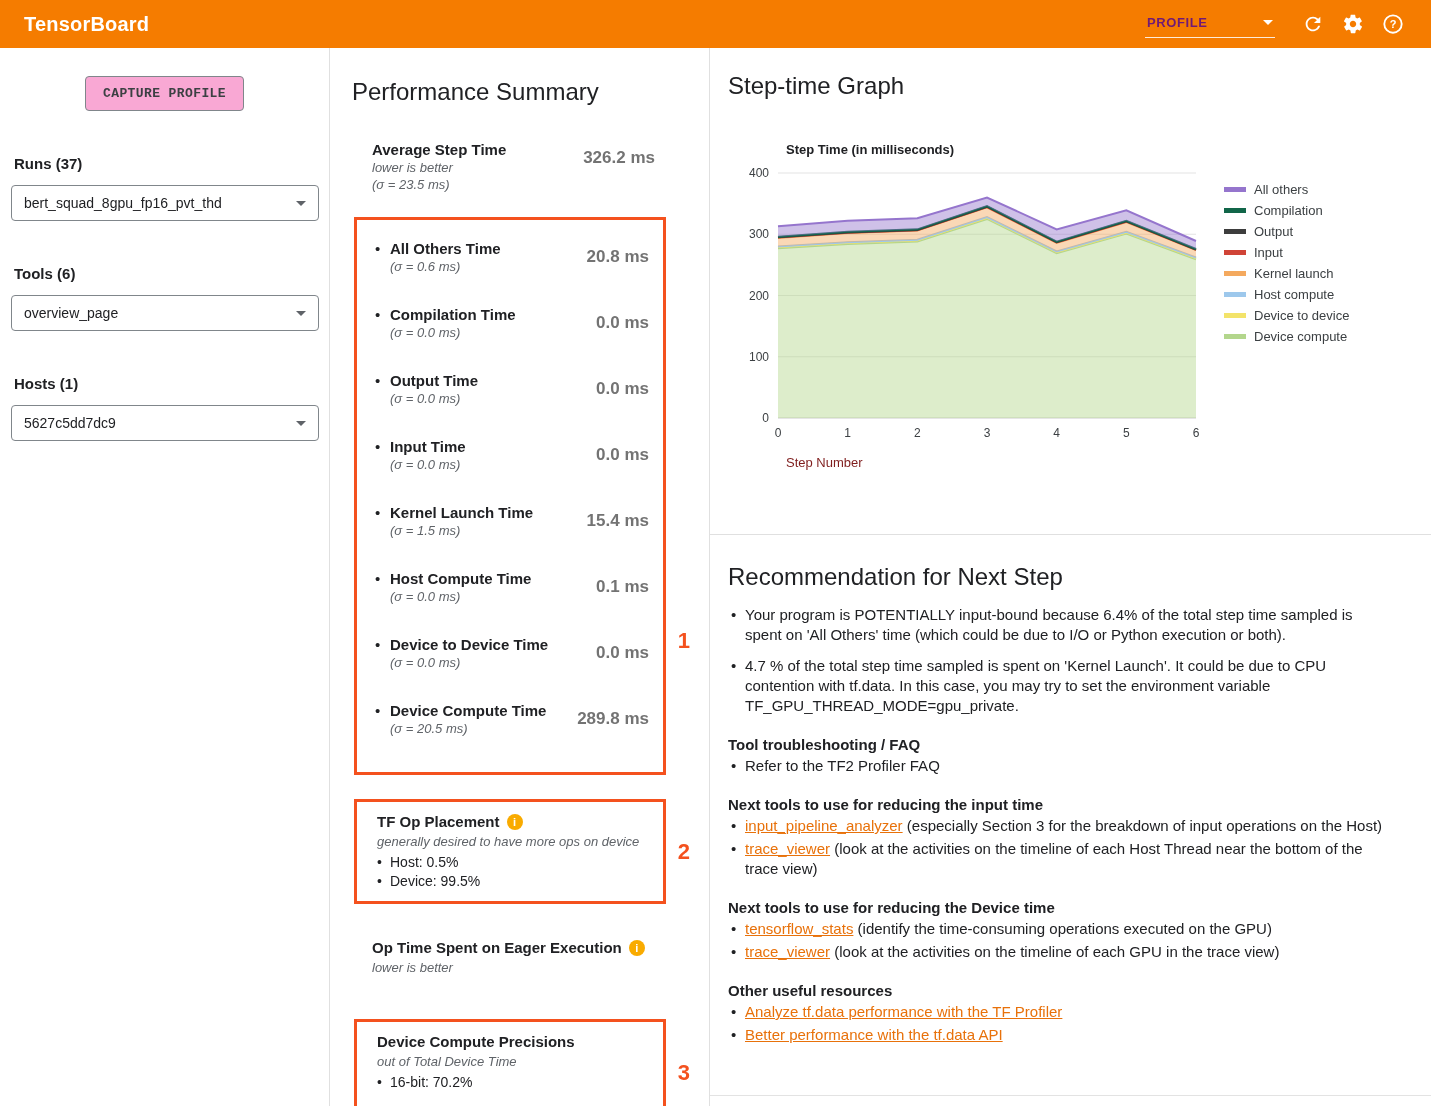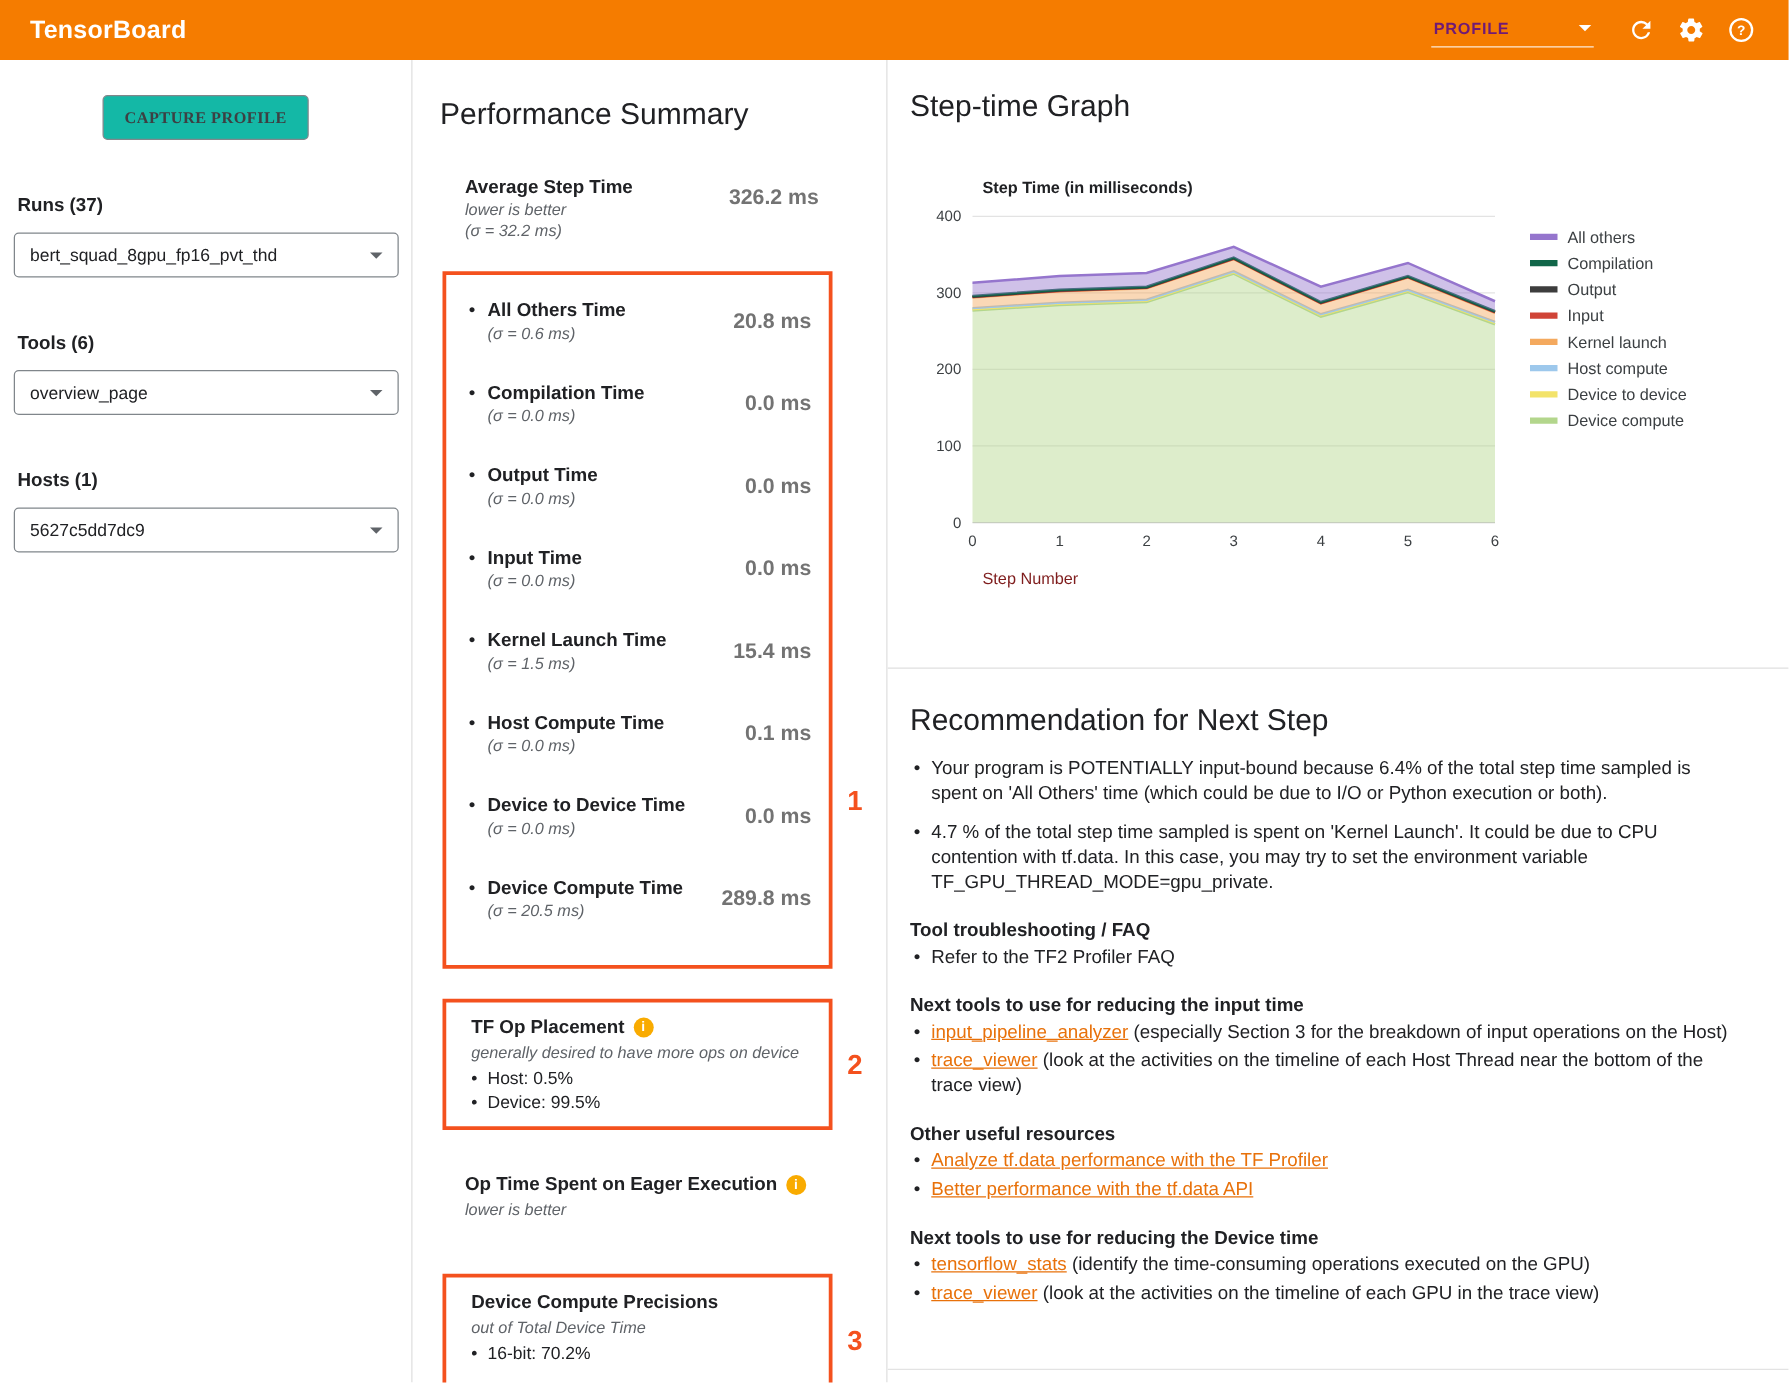--- a/index.html
+++ b/index.html
@@ -16,21 +16,21 @@
   .hdr-icon-btn { width: 40px; height: 40px; display: flex; align-items: center; justify-content: center; cursor: pointer; }
   .hdr-icon-btn svg { display: block; }
 
   
   .layout { display: flex; height: 1058px; }
   .sidebar { width: 330px; flex-shrink: 0; border-right: 1px solid #e0e0e0; padding-top: 28px; }
   .summary-col { width: 380px; flex-shrink: 0; border-right: 1px solid #e0e0e0; padding: 0 22px; position: relative; }
   .right-col { flex: 1; overflow: hidden; }
 
   
-  .capture-btn { display: block; margin: 0 auto; background: #14b8a6; border: 1px solid #80868b; border-radius: 4px; padding: 9px 17px; font-family: Liberation Serif, serif; font-size: 13px; font-weight: bold; letter-spacing: .4px; color: #3c4043; cursor: pointer; }
+  .capture-btn { display: block; margin: 0 auto; background: #f9a8d4; border: 1px solid #80868b; border-radius: 4px; padding: 9px 17px; font-family: Liberation Mono, monospace; font-size: 13px; font-weight: bold; letter-spacing: .4px; color: #3c4043; cursor: pointer; }
   .side-field { margin-top: 44px; }
   .side-label { font-size: 15px; font-weight: bold; color: #202124; margin: 0 14px 13px 14px; }
   .side-select { margin: 0 10px 0 11px; height: 36px; border: 1px solid #80868b; border-radius: 4px; display: flex; align-items: center; justify-content: space-between; padding: 0 12px; font-size: 14px; color: #202124; cursor: pointer; }
   .caret-down-gray { width: 0; height: 0; border-left: 5px solid transparent; border-right: 5px solid transparent; border-top: 5px solid #5f6368; }
 
   
   .section-title { font-size: 24px; font-weight: 400; color: #202124; }
   .summary-col .section-title { padding-top: 30px; }
   .avg-row { display: flex; margin: 34px 0 0 20px; padding-right: 32px; }
   .metric-text { flex: 1; }
@@ -145,21 +145,21 @@
     </div>
   </aside>
 
   <main class="summary-col">
     <h2 class="section-title">Performance Summary</h2>
 
     <div class="avg-row">
       <div class="metric-text">
         <div class="metric-label">Average Step Time</div>
         <div class="metric-note">lower is better</div>
-        <div class="metric-sigma">(σ = 32.2 ms)</div>
+        <div class="metric-sigma">(σ = 23.5 ms)</div>
       </div>
       <div class="metric-value">326.2 ms</div>
     </div>
 
     <div class="anno-box box1">
       <div class="metric-row">
         <div class="metric-text">
           <div class="metric-label">All Others Time</div>
           <div class="metric-sigma">(σ = 0.6 ms)</div>
         </div>
@@ -350,29 +350,29 @@
 
       <div class="rec-sub">
         <div class="rec-heading">Next tools to use for reducing the input time</div>
         <ul class="rec-list">
           <li><a class="rec-link">input_pipeline_analyzer</a><span> (especially Section 3 for the breakdown of input operations on the Host)</span></li>
           <li><a class="rec-link">trace_viewer</a><span> (look at the activities on the timeline of each Host Thread near the bottom of the trace view)</span></li>
         </ul>
       </div>
 
       <div class="rec-sub">
+        <div class="rec-heading">Next tools to use for reducing the Device time</div>
+        <ul class="rec-list">
+          <li><a class="rec-link">tensorflow_stats</a><span> (identify the time-consuming operations executed on the GPU)</span></li>
+          <li><a class="rec-link">trace_viewer</a><span> (look at the activities on the timeline of each GPU in the trace view)</span></li>
+        </ul>
+      </div>
+
+      <div class="rec-sub">
         <div class="rec-heading">Other useful resources</div>
         <ul class="rec-list">
           <li><a class="rec-link">Analyze tf.data performance with the TF Profiler</a><span></span></li>
           <li><a class="rec-link">Better performance with the tf.data API</a><span></span></li>
         </ul>
       </div>
-
-      <div class="rec-sub">
-        <div class="rec-heading">Next tools to use for reducing the Device time</div>
-        <ul class="rec-list">
-          <li><a class="rec-link">tensorflow_stats</a><span> (identify the time-consuming operations executed on the GPU)</span></li>
-          <li><a class="rec-link">trace_viewer</a><span> (look at the activities on the timeline of each GPU in the trace view)</span></li>
-        </ul>
-      </div>
     </div>
   </section>
 </div>
 
 </body></html>

